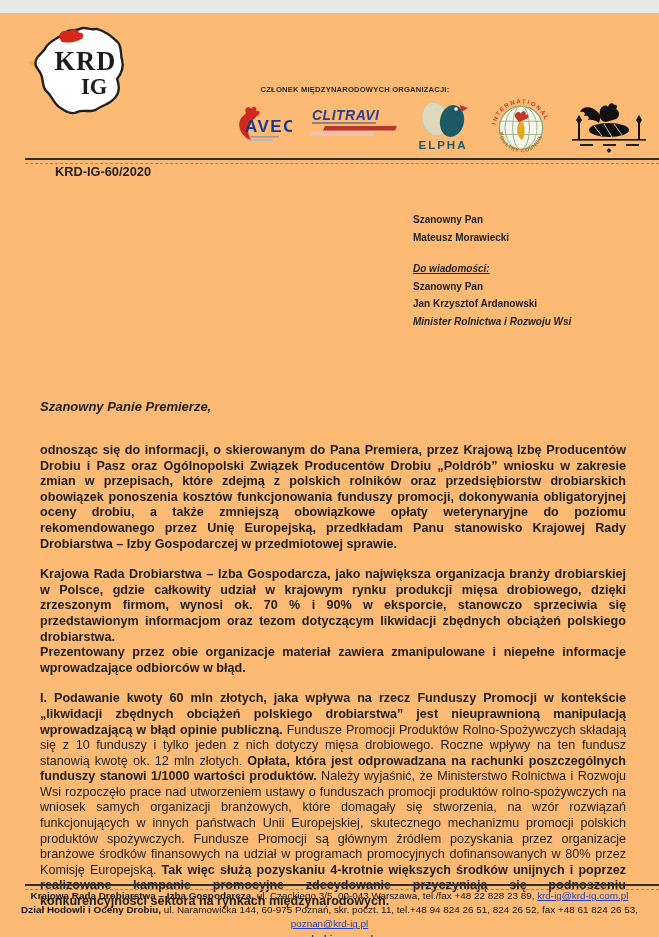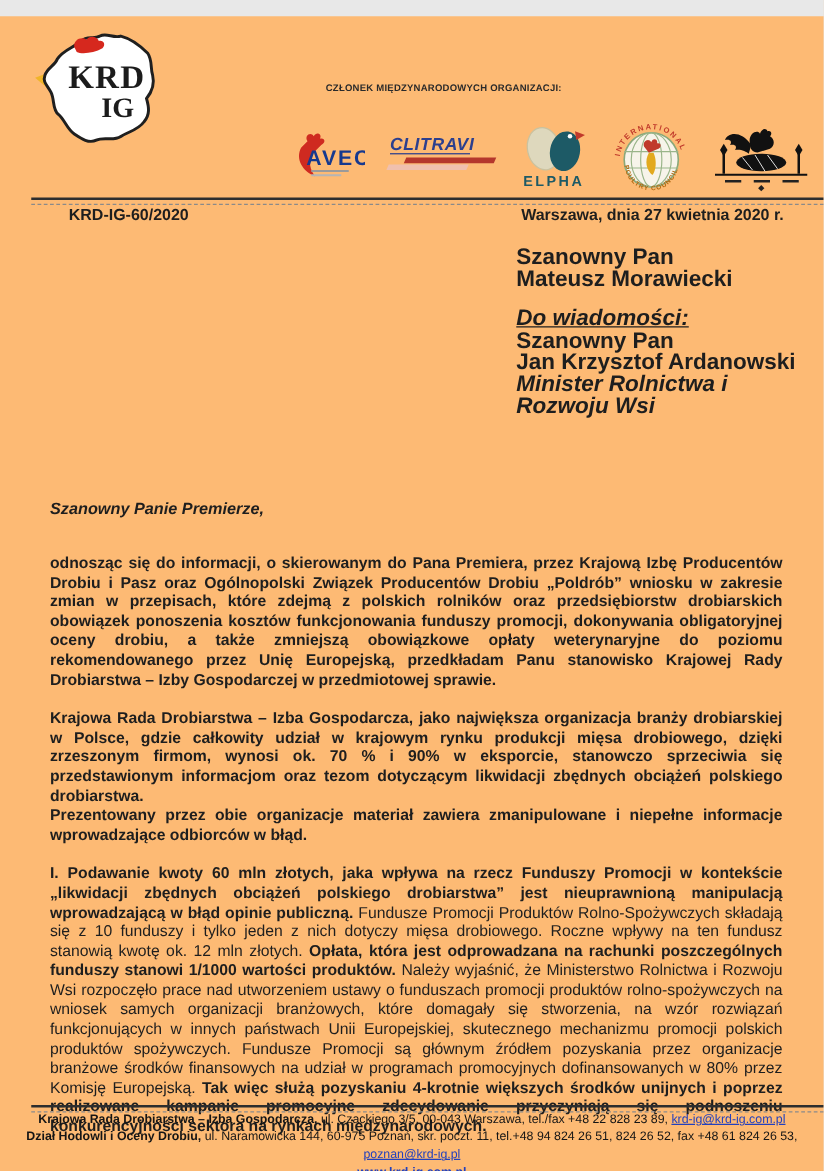--- a/index.html
+++ b/index.html
@@ -4,28 +4,28 @@
 <style>
   html,body { margin:0; padding:0; background:#e8e8e8; }
   .page {
     position:relative; width:659px; height:937px; margin:13px auto;
     background:#fdba74; overflow:hidden;
     font-family:"Liberation Sans", sans-serif; color:#1e1e1e;
   }
   
   .brand { position:absolute; left:26px; top:10px; width:120px; }
   .brand-lines { margin-top:3px; font-size:9.6px; font-weight:bold; color:#3d3d3d; line-height:11.5px; letter-spacing:.2px; }
-  .member-caption { position:absolute; left:240px; top:53px; width:230px; text-align:center; font-size:7.6px; font-weight:bold; letter-spacing:.2px; color:#2a2a2a; }
+  .member-caption { position:absolute; left:240px; top:72px; width:230px; text-align:center; font-size:7.6px; font-weight:bold; letter-spacing:.2px; color:#2a2a2a; }
   .logo-row { position:absolute; left:234px; top:80px; width:412px; height:64px; display:flex; align-items:center; justify-content:space-between; }
   .rule { height:3px; border-top:2px solid #2e2e2e; border-bottom:1px dashed #8a8a8a; }
   .rule1 { position:absolute; left:25px; right:0; top:145px; }
   .rule2 { position:absolute; left:25px; right:0; top:871px; }
   .refrow { position:absolute; left:55px; right:32px; top:151px; display:flex; justify-content:space-between; font-size:12.8px; font-weight:bold; }
   
-  .recipient { position:absolute; left:413px; top:184px; font-size:18px; line-height:17.5px; }
+  .recipient { position:absolute; left:413px; top:198px; font-size:10px; line-height:17.5px; }
   .b { font-weight:bold; }
   .bi { font-weight:bold; font-style:italic; }
   .u { text-decoration:underline; }
   .cc-heading { margin-top:14px; }
   
   .salutation { position:absolute; left:40px; top:385px; font-size:13px; line-height:17.5px; font-weight:bold; font-style:italic; }
   .letter-body { position:absolute; left:40px; top:430px; width:586px; font-size:12.6px; line-height:15.6px; text-align:justify; }
   .letter-body p { margin:0 0 15px 0; }
   .letter-body .p2 { margin-bottom:0; }
   .clause { margin-left:28px; }
@@ -112,21 +112,20 @@
       <rect x="31" y="49" width="13" height="2" fill="#222"></rect>
       <rect x="54" y="49" width="13" height="2" fill="#222"></rect>
       <polygon points="37,53 39.5,55.5 37,58 34.5,55.5" fill="#222"></polygon>
     </svg>
   </div>
 
   <div class="rule rule1"></div>
 
   <div class="refrow">
     <span>KRD-IG-60/2020</span>
-    <span>Warszawa, dnia 27 kwietnia 2020 r.</span>
   </div>
 
   <div class="recipient">
     <div class="b">Szanowny Pan</div>
     <div class="b">Mateusz Morawiecki</div>
     <div class="bi u cc-heading">Do wiadomości:</div>
     <div class="b">Szanowny Pan</div>
     <div class="b">Jan Krzysztof Ardanowski</div>
     <div class="bi">Minister Rolnictwa i Rozwoju Wsi</div>
   </div>

